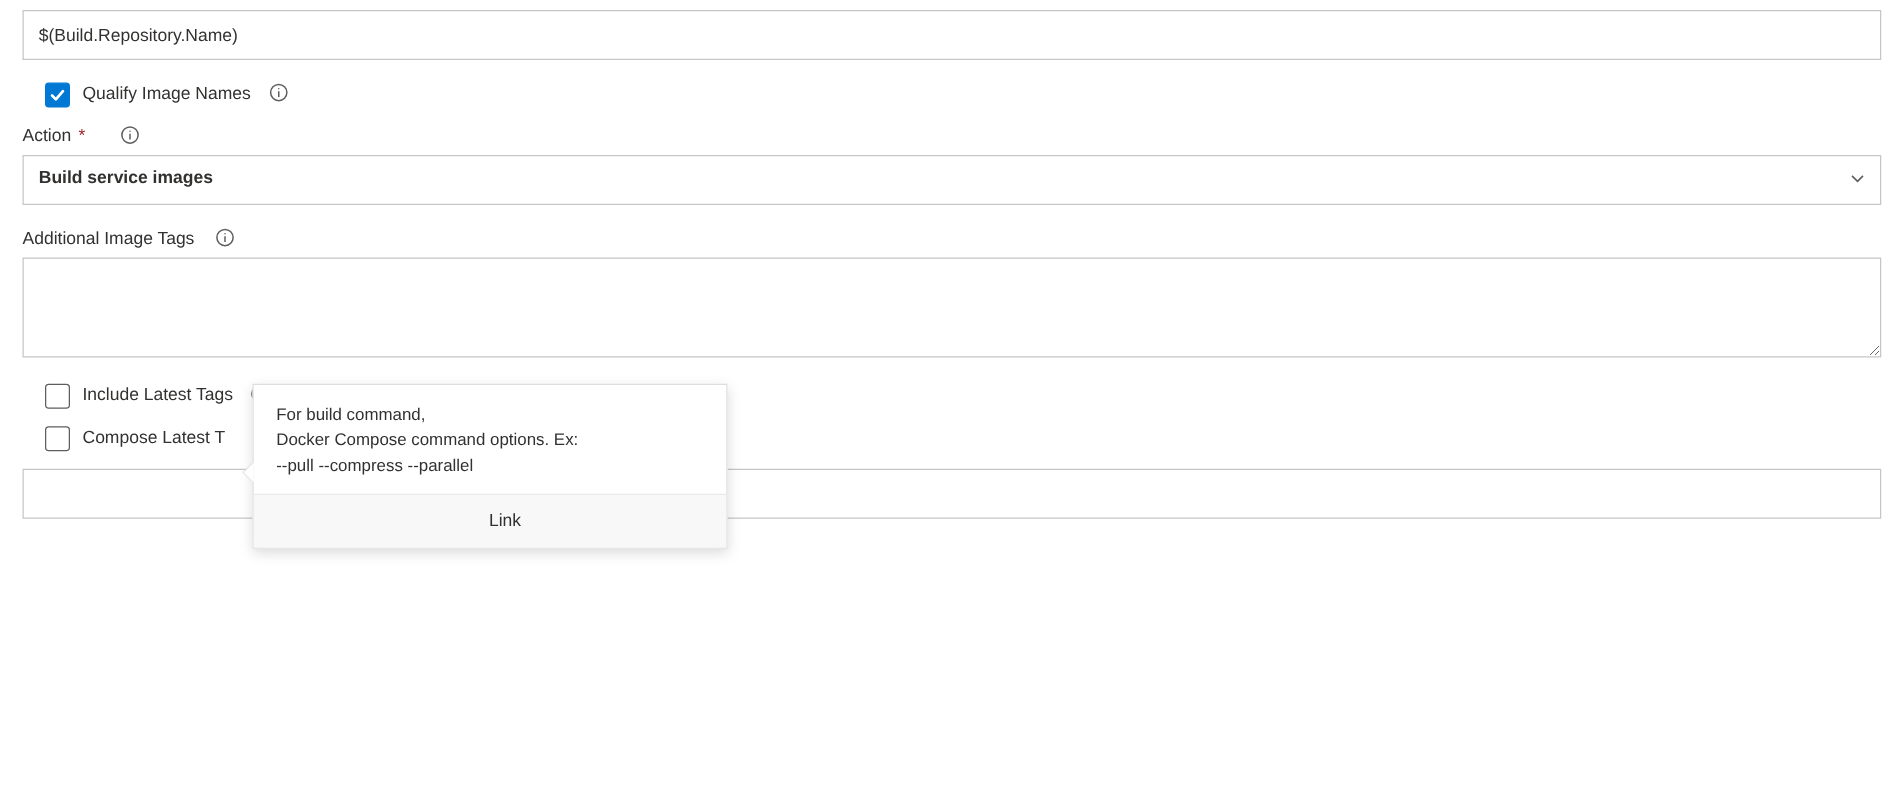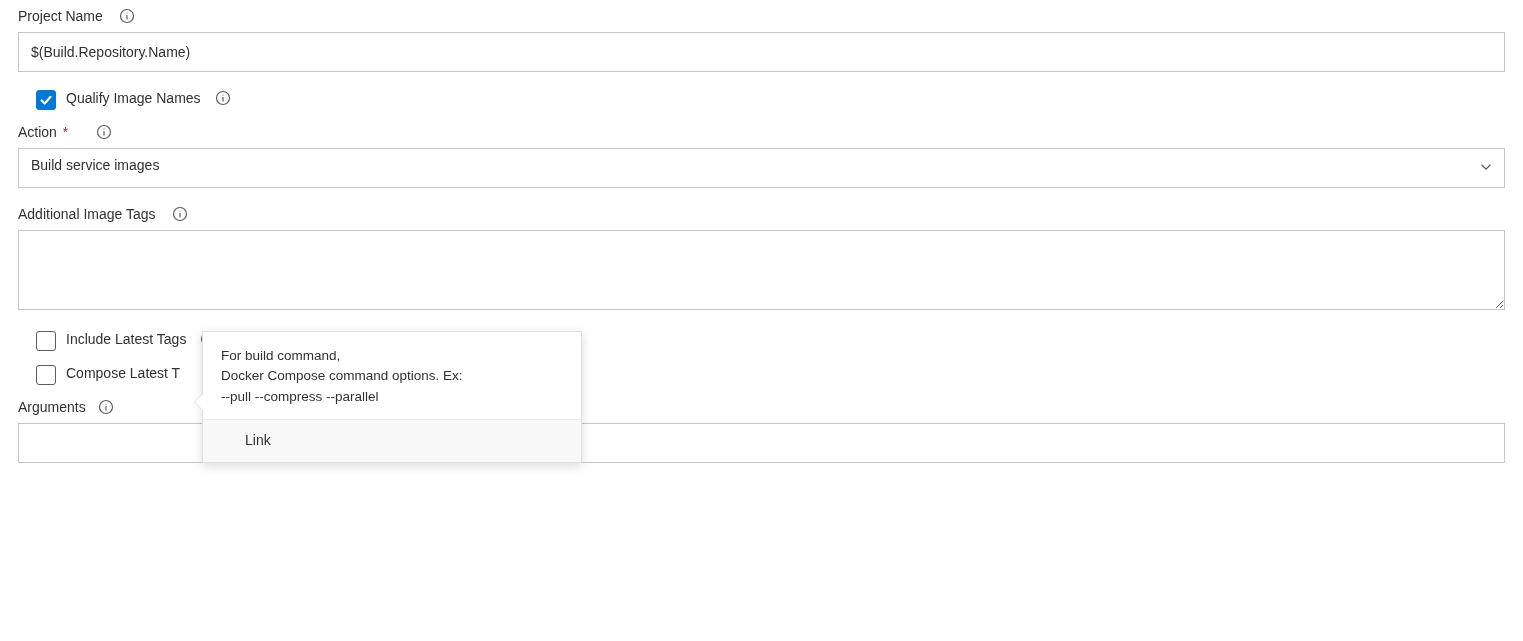--- a/index.html
+++ b/index.html
@@ -52,20 +52,21 @@
       border: 1px solid #c8c6c4;
       font-family: inherit;
       font-size: 14px;
       color: #323130;
       background: #ffffff;
       outline: none;
     }
     .select-wrapper {
       position: relative;
       width: 100%;
+      font-weight: bold;
     }
     .select-input {
       width: 100%;
       height: 40px;
       padding: 8px 36px 8px 12px;
       border: 1px solid #c8c6c4;
       font-family: inherit;
       font-size: 14px;
       color: #323130;
       background: #ffffff;
@@ -144,20 +145,21 @@
     .tooltip-body {
       padding: 14px 18px 12px 18px;
       font-size: 13.5px;
       color: #323130;
       line-height: 1.5;
     }
     .tooltip-footer {
       padding: 12px 18px 14px 42px;
       background: #f8f8f8;
       border-top: 1px solid #edebe9;
+      text-align: center;
     }
     .tooltip-footer a {
       color: #323130;
       text-decoration: none;
       font-size: 14px;
     }
     .tooltip-arrow {
       position: absolute;
       left: -8px;
       top: 62px;
@@ -172,30 +174,20 @@
       display: flex;
       align-items: center;
       margin-bottom: 8px;
       gap: 8px;
     }
   </style>
 </head>
 <body>
 
 <div class="field-group">
-  <div class="field-label-row">
-    <span class="field-label">Project Name</span>
-    <span class="info-icon">
-      <svg viewBox="0 0 16 16" fill="none" stroke="currentColor" stroke-width="1.2">
-          <circle cx="8" cy="8" r="6.5"></circle>
-          <circle cx="8" cy="5" r="0.6" fill="currentColor" stroke="none"></circle>
-          <line x1="8" y1="7" x2="8" y2="11.5"></line>
-        </svg>
-    </span>
-  </div>
   <input type="text" class="text-input" value="$(Build.Repository.Name)" style="">
 </div>
 
 <div class="checkbox-row">
   <span class="checkbox checked">
     <svg viewBox="0 0 16 16" fill="none" stroke="currentColor" stroke-width="2.5" stroke-linecap="round" stroke-linejoin="round">
         <polyline points="3,8.5 6.5,12 13,4.5"></polyline>
       </svg>
   </span>
   <span class="checkbox-label">Qualify Image Names</span>
@@ -254,30 +246,20 @@
       </svg>
   </span>
 </div>
 
 <div class="checkbox-row">
   <span class="checkbox"></span>
   <span class="checkbox-label">Compose Latest T</span>
 </div>
 
 <div class="field-group tooltip-container">
-  <div class="arguments-label-row">
-    <span class="field-label">Arguments</span>
-    <span class="info-icon">
-      <svg viewBox="0 0 16 16" fill="none" stroke="currentColor" stroke-width="1.2">
-          <circle cx="8" cy="8" r="6.5"></circle>
-          <circle cx="8" cy="5" r="0.6" fill="currentColor" stroke="none"></circle>
-          <line x1="8" y1="7" x2="8" y2="11.5"></line>
-        </svg>
-    </span>
-  </div>
   <input type="text" class="text-input" value="" style="">
 
   <div class="tooltip">
     <div class="tooltip-arrow"></div>
     <div class="tooltip-body">
       <div>For build command,</div>
       <div>Docker Compose command options. Ex:</div>
       <div>--pull --compress --parallel</div>
     </div>
     <div class="tooltip-footer">

